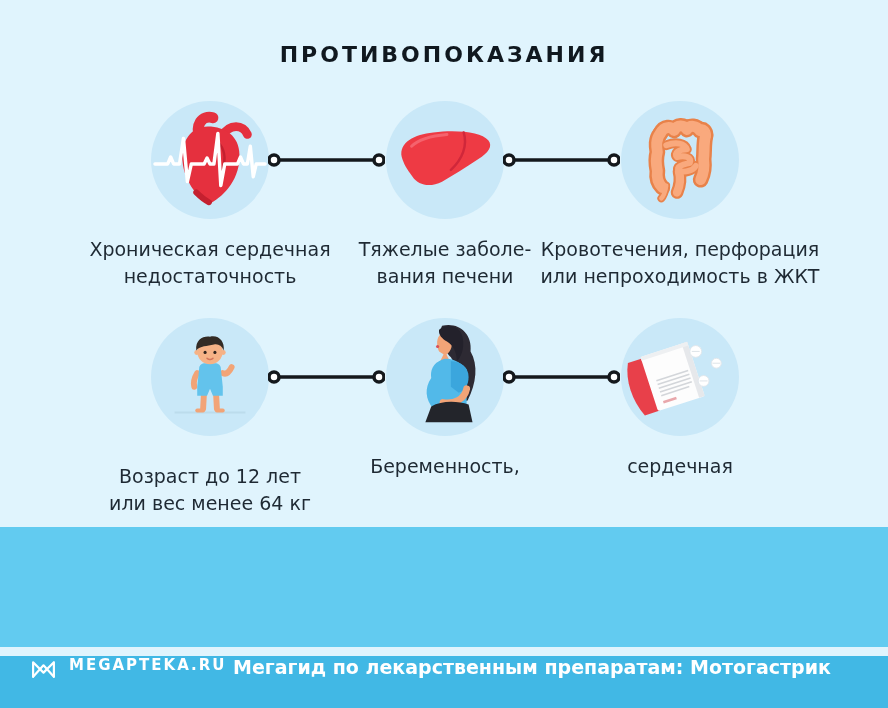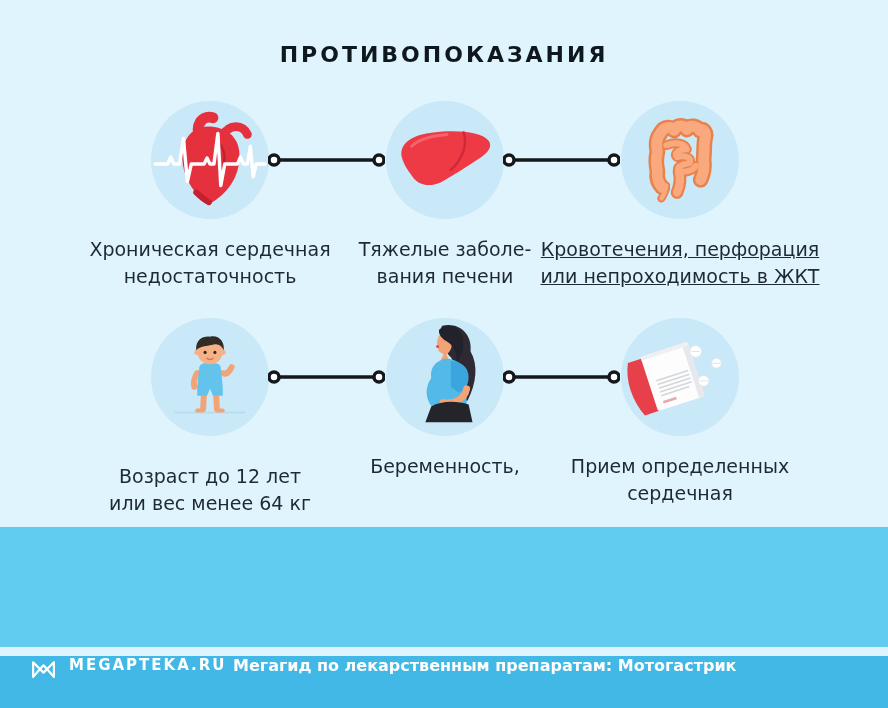--- a/index.html
+++ b/index.html
@@ -28,38 +28,38 @@
   .k1{left:268px; top:151px;}
   .k2{left:503px; top:151px;}
   .k3{left:268px; top:368px;}
   .k4{left:503px; top:368px;}
   .label{
     position:absolute; width:300px; text-align:center;
     font-size:19px; line-height:27px; font-weight:500; color:#1e2933;
   }
   .l1{left:60px;  top:236px;}
   .l2{left:295px; top:236px;}
-  .l3{left:530px; top:236px;text-decoration:underline;}
+  .l3{left:530px; top:236px;}
   .l4{left:60px;  top:463px;}
   .l5{left:295px; top:453px;}
   .l6{left:530px; top:453px;}
   .band{
     position:absolute; left:0; top:527px; width:888px; height:120px;
     background:#62cbf0;
   }
   .footer{
     position:absolute; left:0; top:656px; width:888px; height:61px;
     background:#41b8e5; display:flex; 
   }
   .footer-logo{margin-left:30px; width:27px; height:27px; flex:0 0 auto;}
   .footer-brand{
     margin-left:12px; font-size:15px; font-weight:700; color:#fff; letter-spacing:2px;
   }
   .footer-tagline{
-    position:absolute; left:233px; font-size:16px; font-weight:700; color:#fff;
+    position:absolute; left:233px; font-size:19px; font-weight:700; color:#fff;
   }
 </style>
 </head>
 <body>
 
 <div class="page">
 
   <div class="title">ПРОТИВОПОКАЗАНИЯ</div>
 
   <div class="circle c1">
@@ -199,21 +199,20 @@
     <div>или непроходимость в ЖКТ</div>
   </div>
   <div class="label l4">
     <div>Возраст до 12 лет</div>
     <div>или вес менее 64 кг</div>
   </div>
   <div class="label l5">
     <div>Беременность,</div>
   </div>
   <div class="label l6">
-    <div>Прием определенных</div>
     <div>сердечная</div>
   </div>
 
   <div class="band">
     
     
     
   </div>
 
   <div class="footer">

